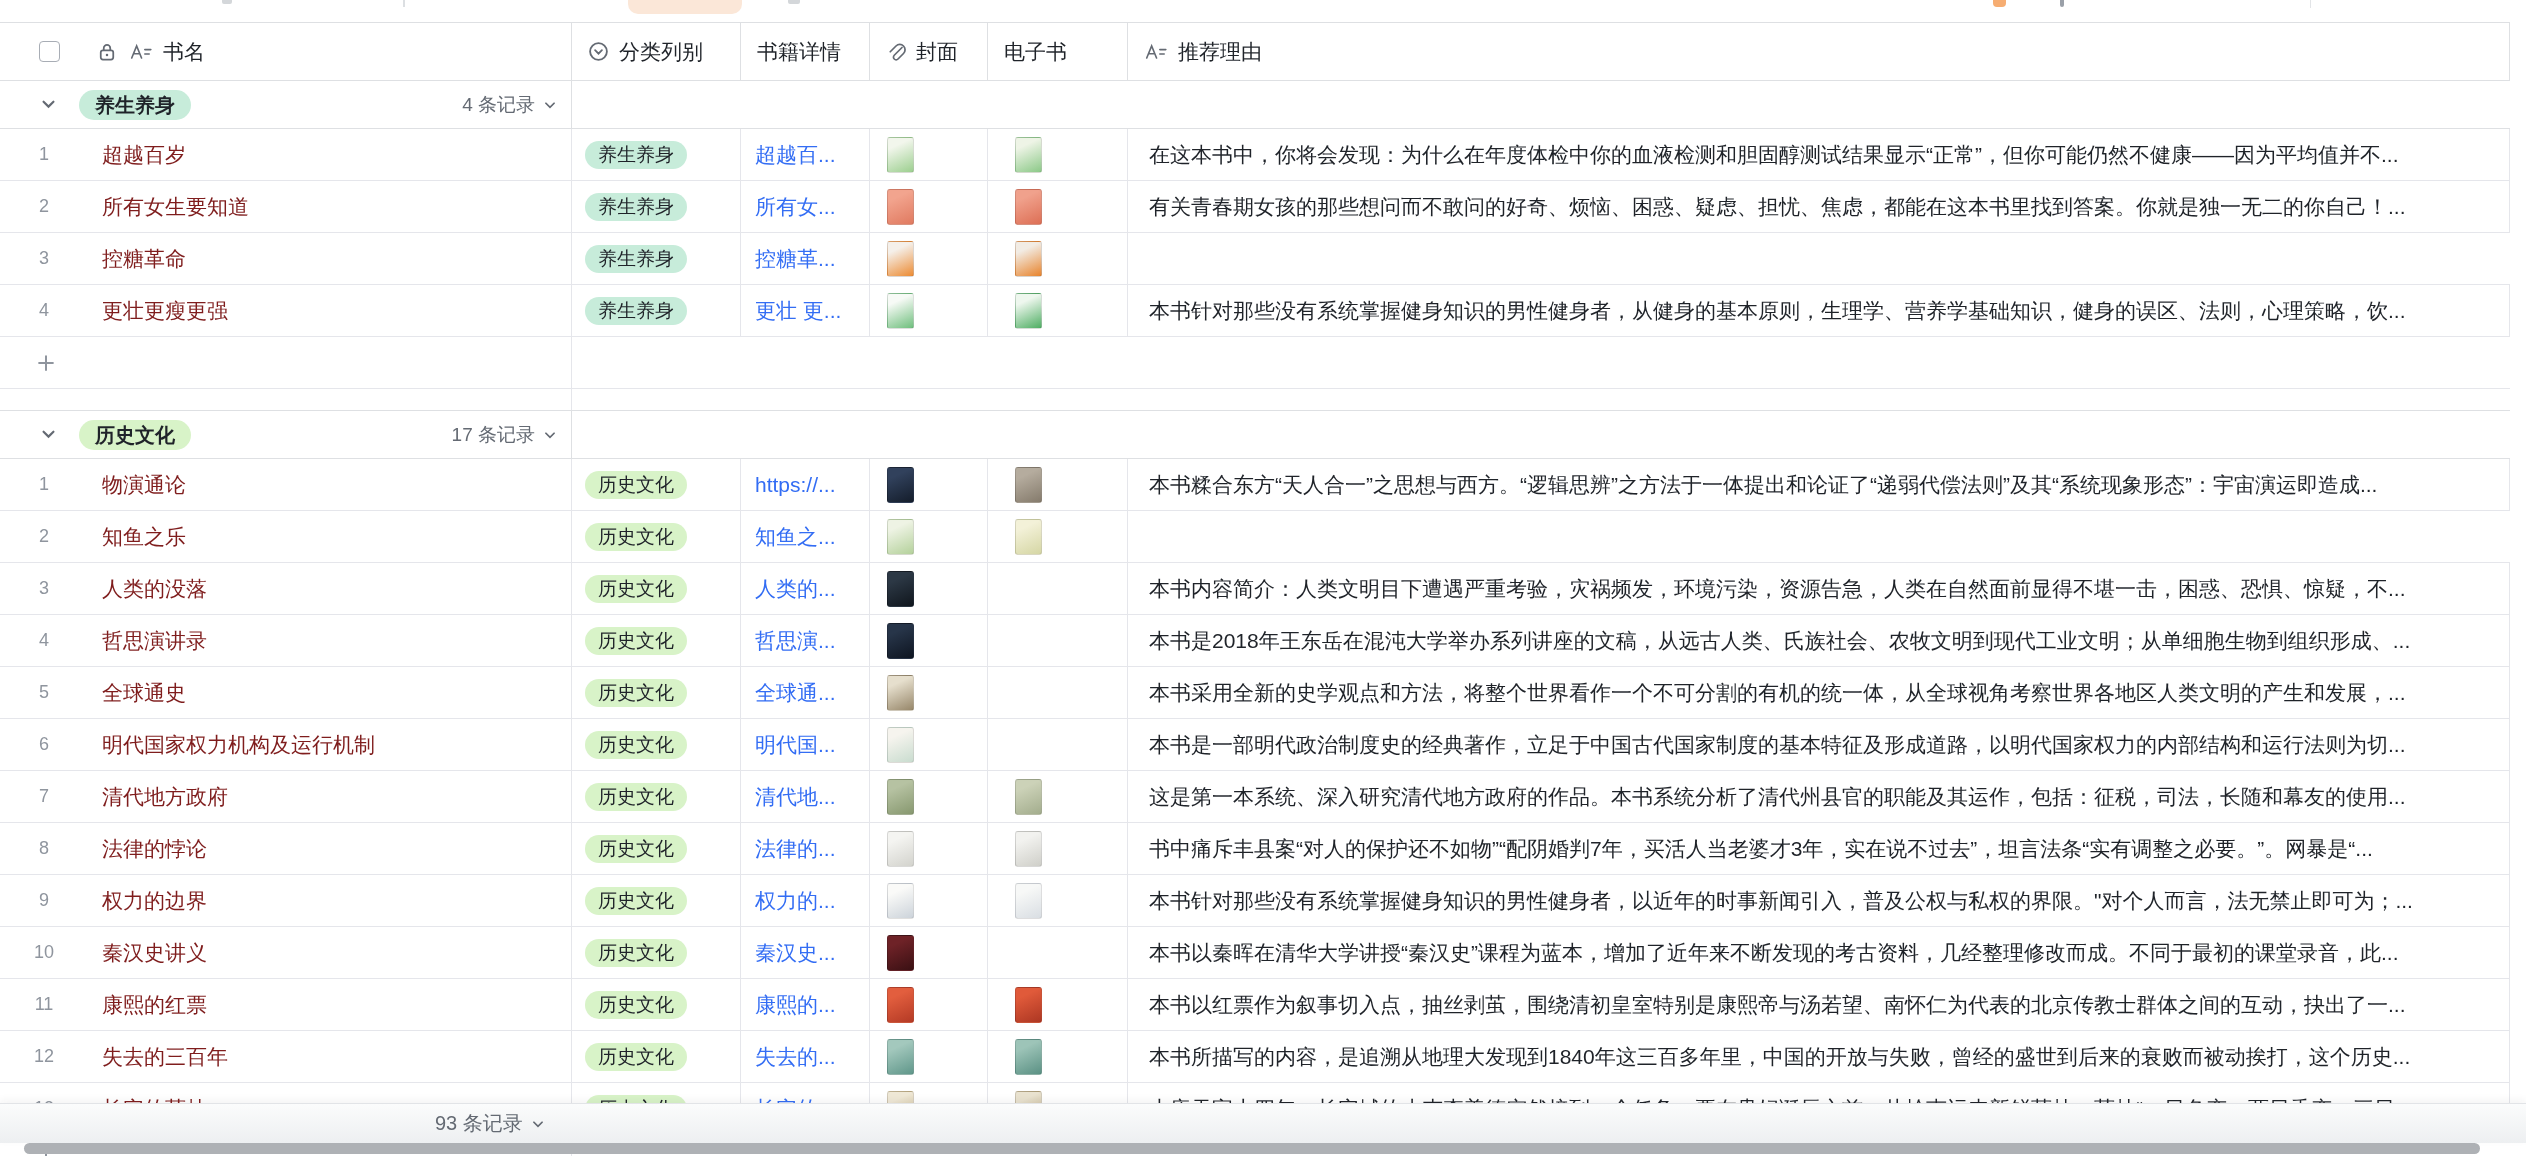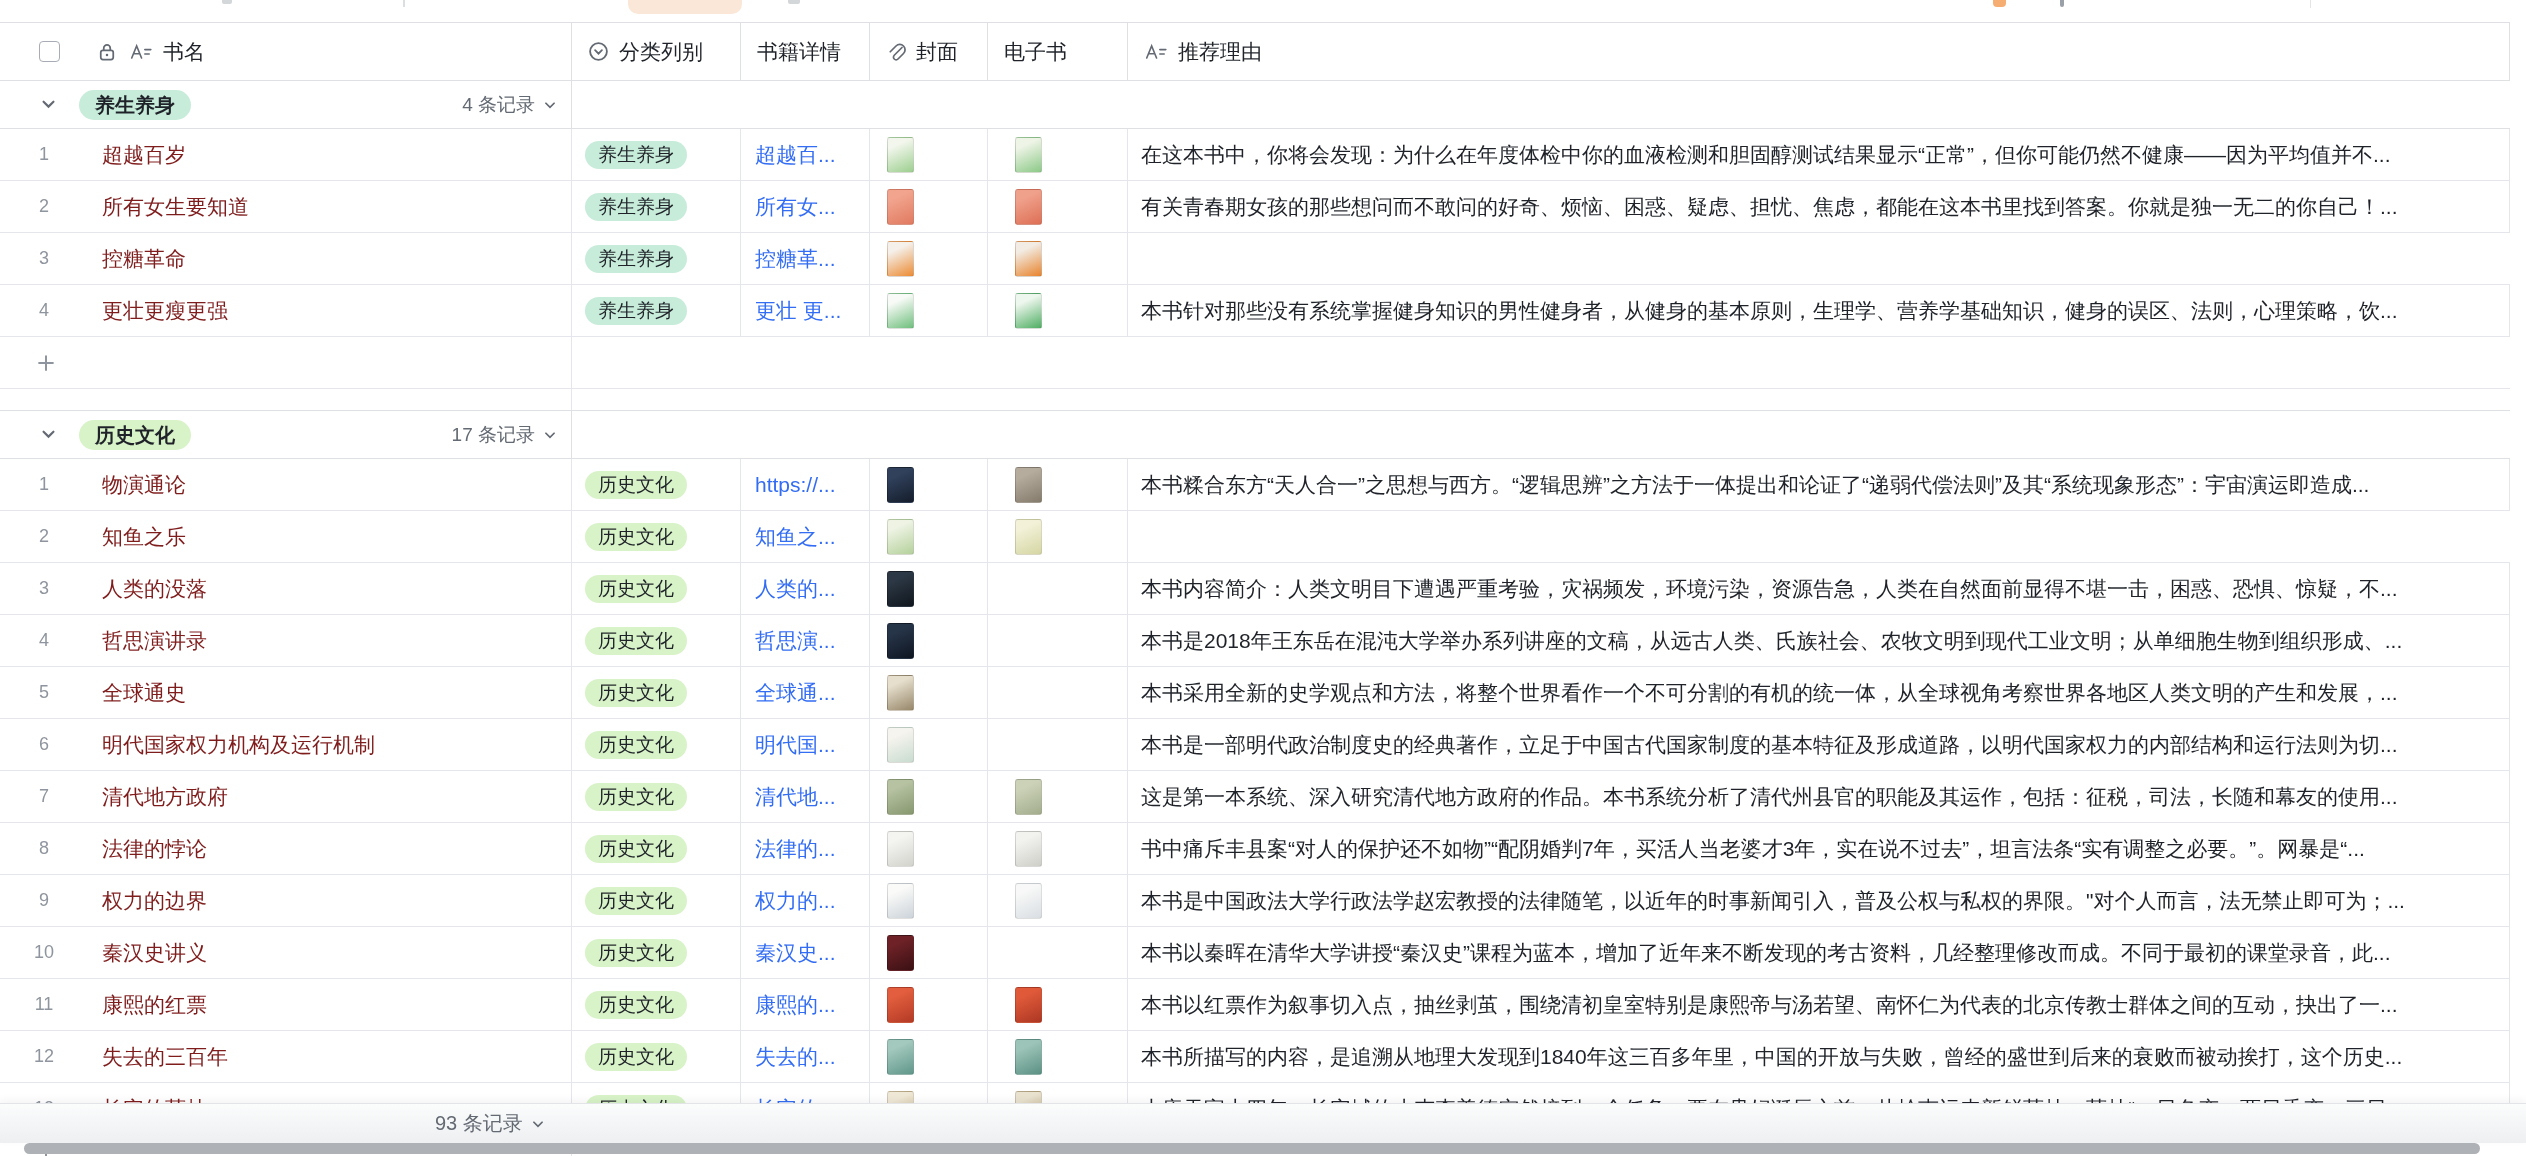--- a/index.html
+++ b/index.html
@@ -48,21 +48,21 @@
   
   .row{display:flex;height:52px;border-bottom:1px solid #e5e6eb;box-sizing:border-box;background:#fff;}
   .cell{display:flex;align-items:center;box-sizing:border-box;border-right:1px solid #e5e6eb;height:100%;overflow:hidden;}
   .row-num{width:40px;margin-left:24px;text-align:center;font-size:18px;color:#8f959e;flex:none;}
   .bookname{margin-left:38px;font-size:21px;color:#7f1d1d;white-space:nowrap;overflow:hidden;}
   .badge{margin-left:13px;height:28px;line-height:28px;padding:0 13px;border-radius:15px;font-size:19px;font-weight:500;color:#1f2329;white-space:nowrap;}
   .link{margin-left:14px;font-size:21px;color:#336df4;text-decoration:none;white-space:nowrap;overflow:hidden;cursor:pointer;}
   .thumb{width:27px;height:36px;border-radius:3px;border:1px solid rgba(31,35,41,.12);box-sizing:border-box;flex:none;}
   .c-cover .thumb{margin-left:17px;}
   .c-ebook .thumb{margin-left:27px;}
-  .reason{margin-left:13px;font-size:21px;color:#1f2329;white-space:nowrap;overflow:hidden;}
+  .reason{margin-left:21px;font-size:21px;color:#1f2329;white-space:nowrap;overflow:hidden;}
 
   
   .add-row{display:flex;height:52px;border-bottom:1px solid #e5e6eb;box-sizing:border-box;background:#fff;}
   .add-left{width:572px;box-sizing:border-box;border-right:1px solid #e5e6eb;display:flex;align-items:center;}
   .plus{margin-left:36px;display:inline-flex;}
 
   
   .group-gap{display:flex;height:22px;border-bottom:1px solid #dee0e3;box-sizing:border-box;background:#fff;}
   .gap-left{width:572px;box-sizing:border-box;border-right:1px solid #e5e6eb;}
 
@@ -465,21 +465,21 @@
     <div class="cell c-link">
       <a class="link">权力的...</a>
     </div>
     <div class="cell c-cover">
       <span class="thumb" style="background: linear-gradient(155deg, rgb(250, 250, 248) 25%, rgb(204, 211, 218) 100%);"></span>
     </div>
     <div class="cell c-ebook">
       <span class="thumb" style="background: linear-gradient(155deg, rgb(247, 248, 247) 25%, rgb(217, 222, 227) 100%);"></span>
     </div>
     <div class="cell c-reason">
-      <span class="reason">本书是中国政法大学行政法学赵宏教授的法律随笔，以近年的时事新闻引入，普及公权与私权的界限。"对个人而言，法无禁止即可为；...</span>
+      <span class="reason">本书针对那些没有系统掌握健身知识的男性健身者，以近年的时事新闻引入，普及公权与私权的界限。"对个人而言，法无禁止即可为；...</span>
     </div>
   </div>
 
   <div class="row">
     <div class="cell c-name">
       <span class="row-num">10</span>
       <span class="bookname">秦汉史讲义</span>
     </div>
     <div class="cell c-cat">
       <span class="badge" style="background: rgb(216, 243, 200);">历史文化</span>

